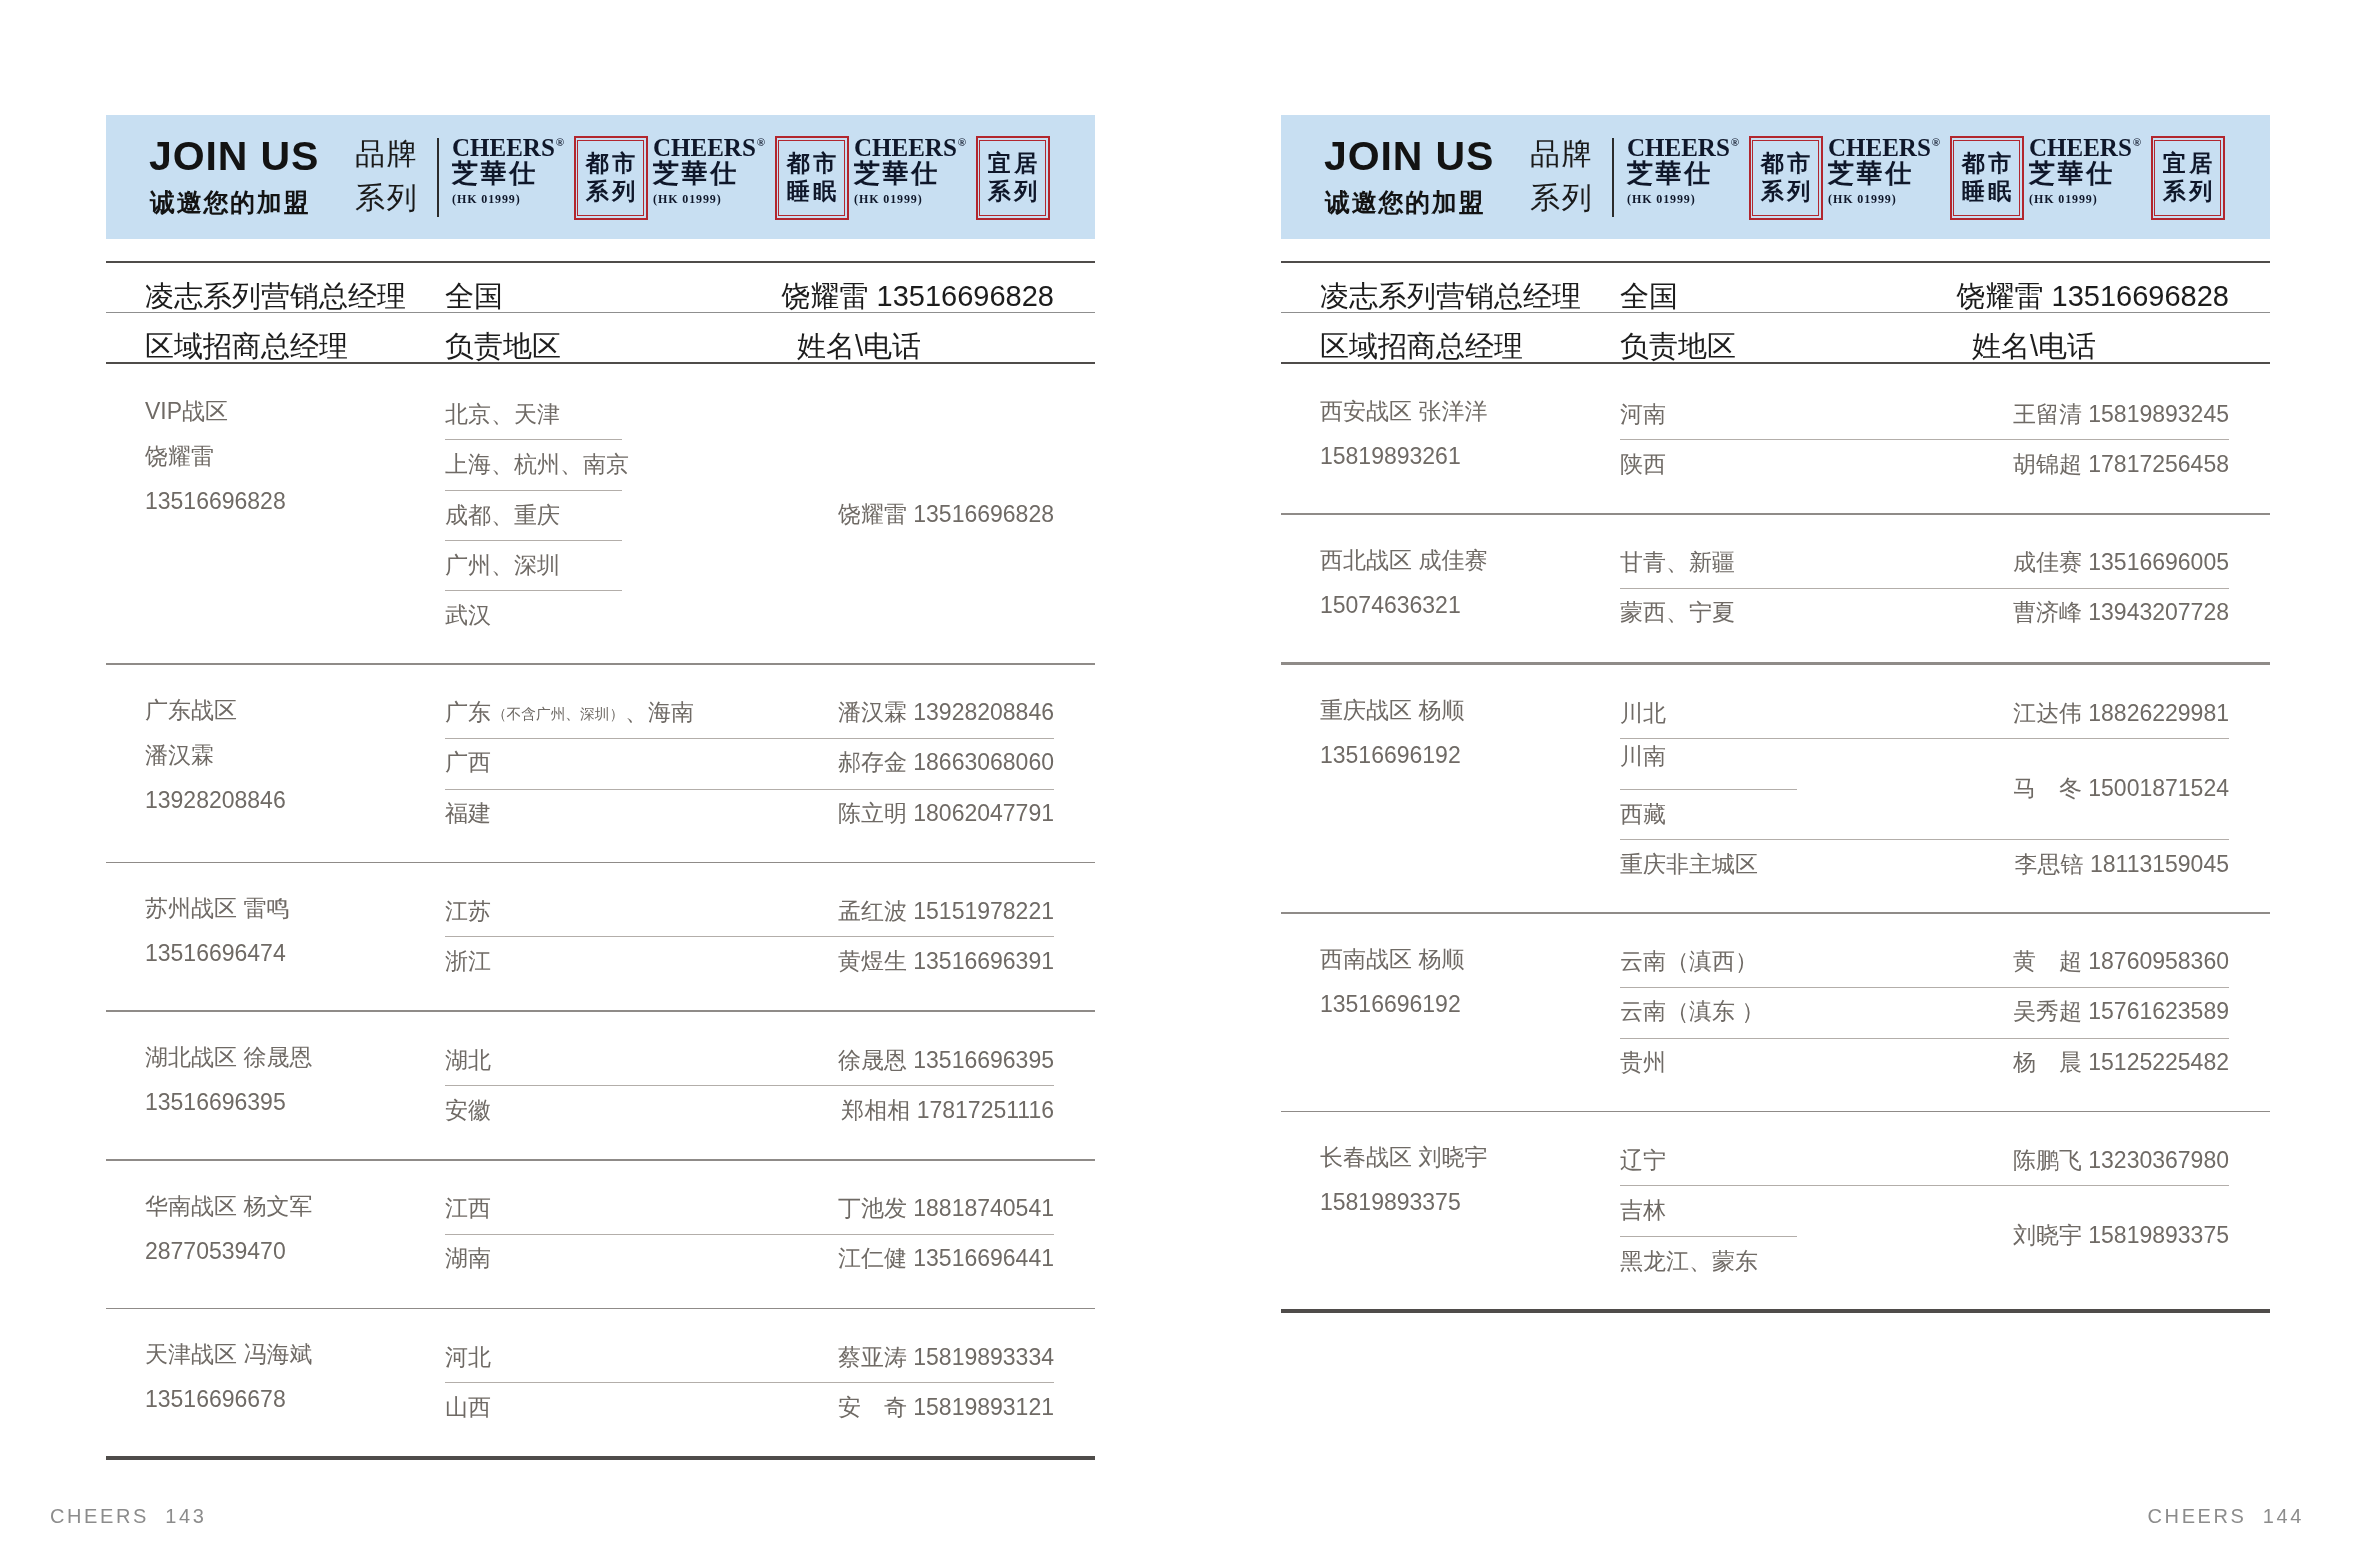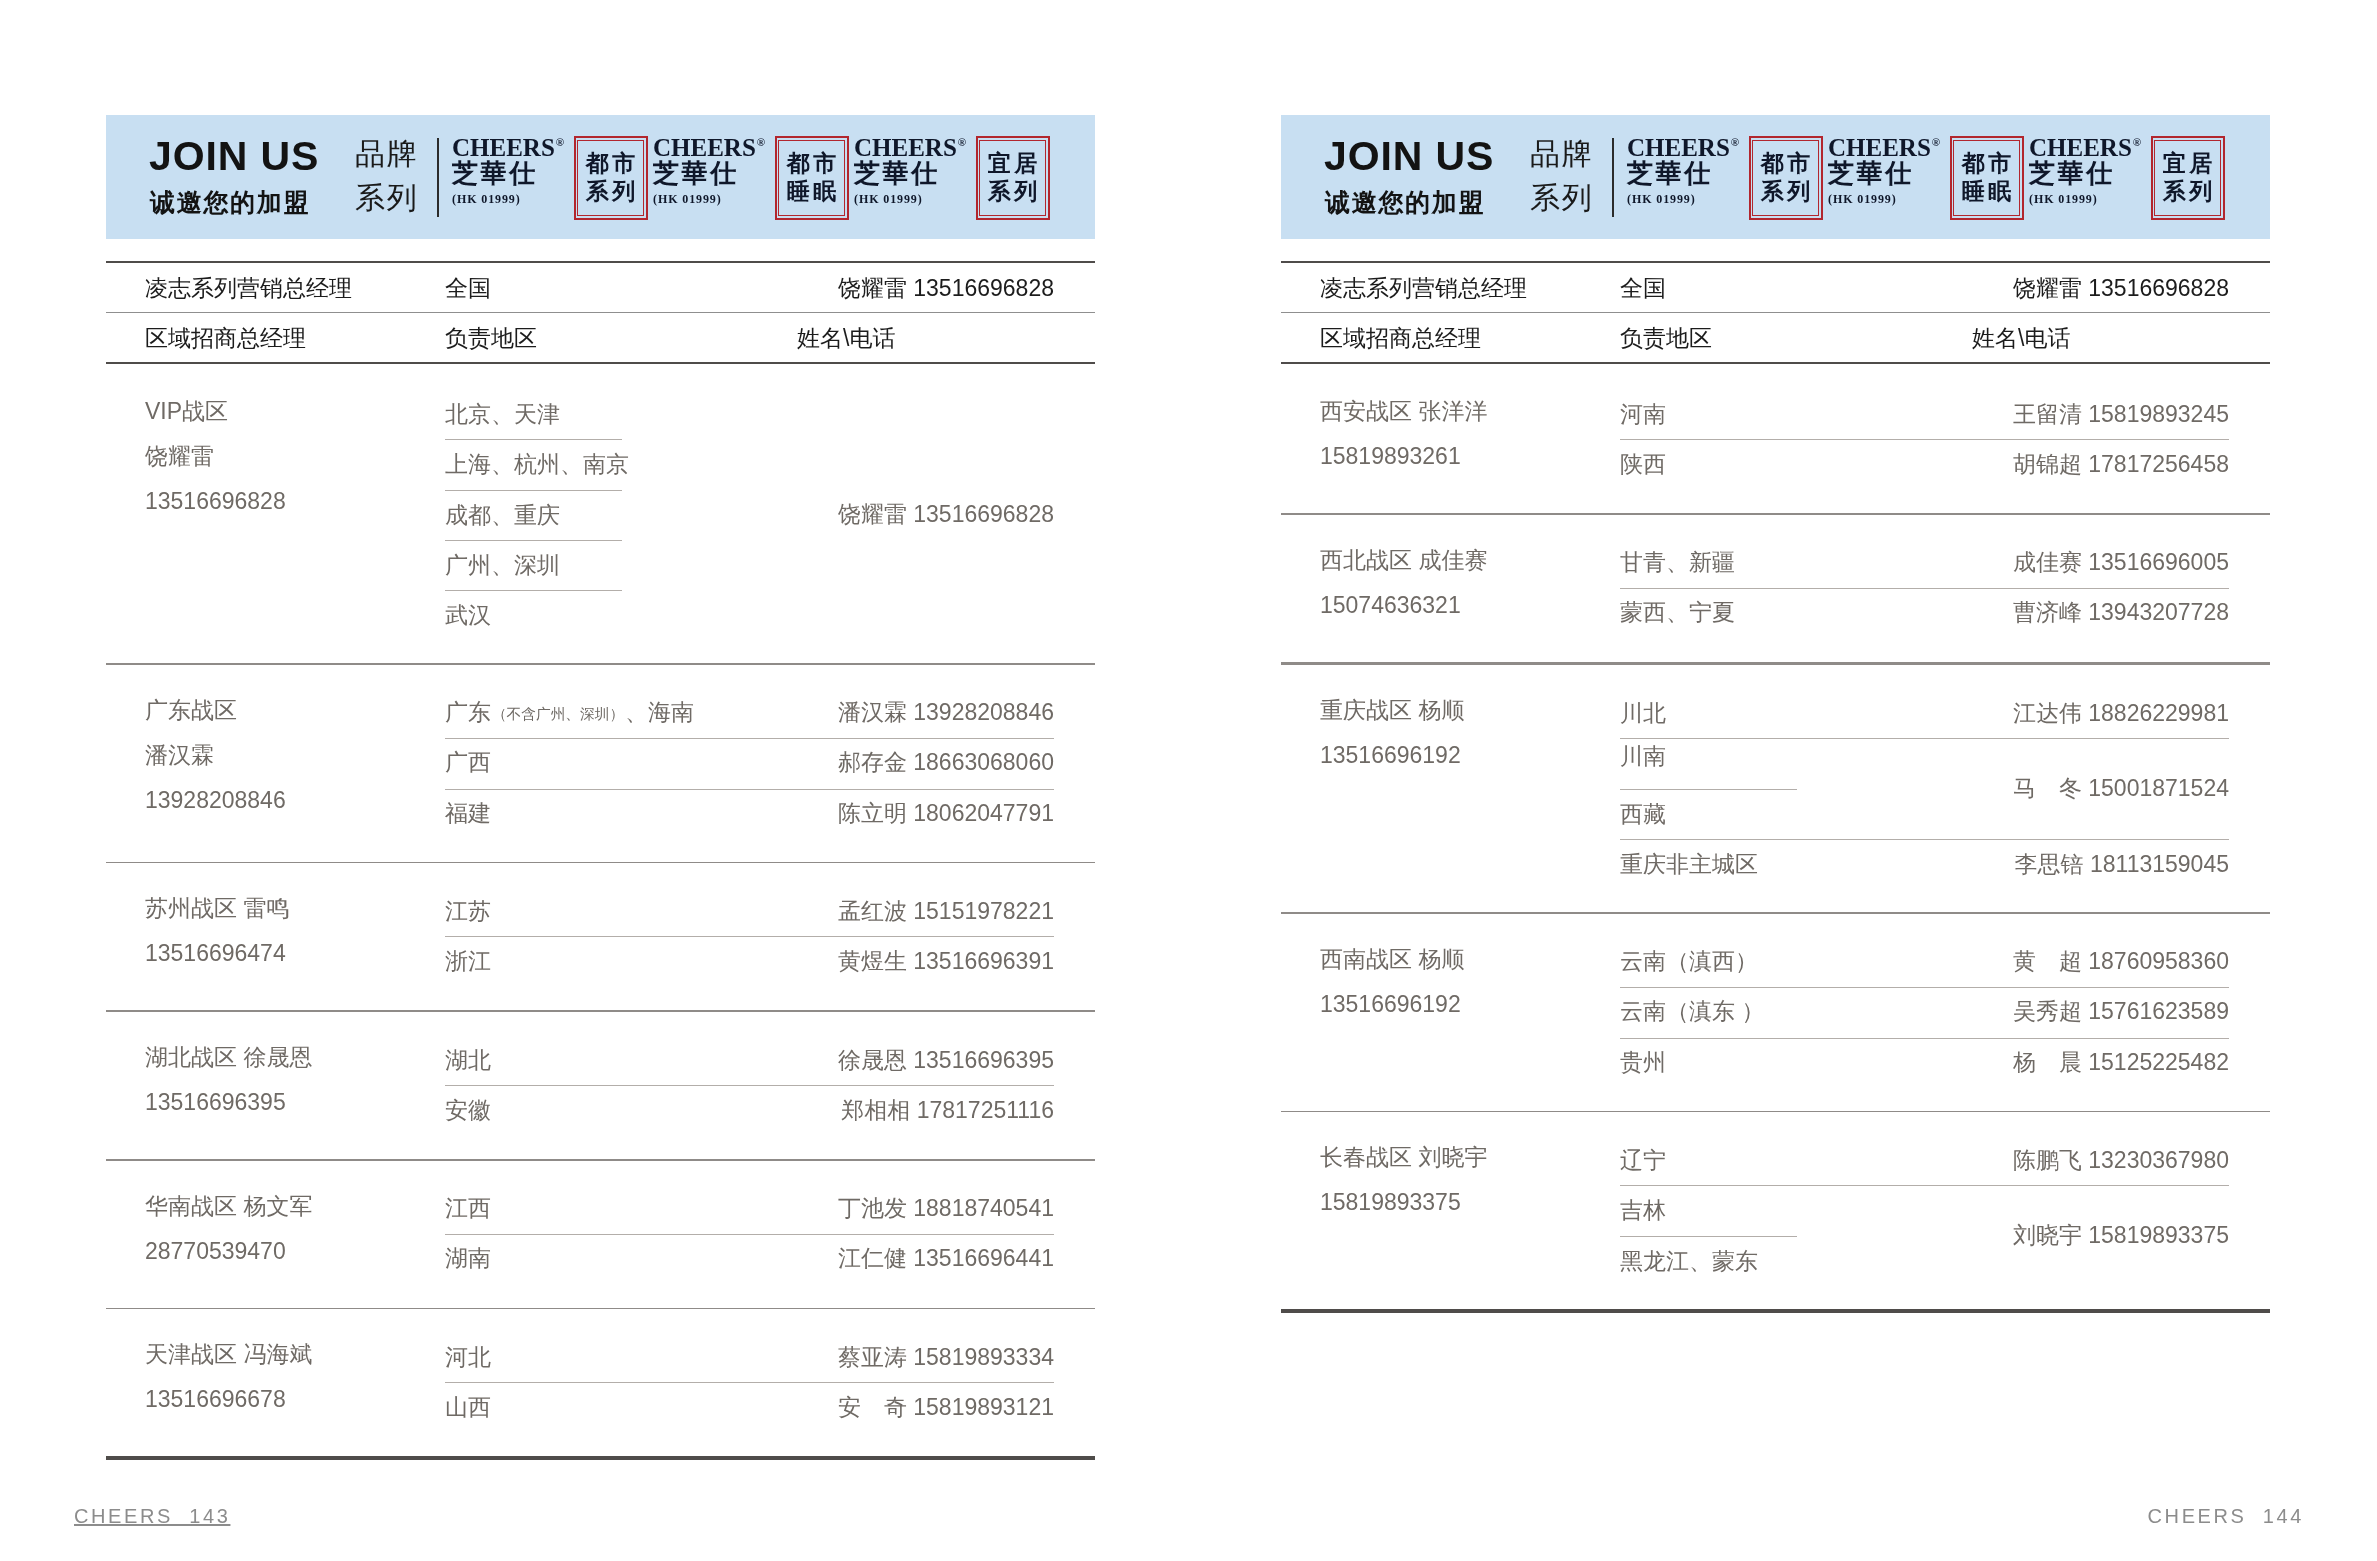--- a/index.html
+++ b/index.html
@@ -27,21 +27,21 @@
   .cn{font-size:26px;font-weight:bold;letter-spacing:2.6px;line-height:28.5px;}
   .hk{font-size:12px;font-weight:bold;letter-spacing:0.9px;margin-top:3.5px;}
   .sbox{width:74px;height:84px;border:2.6px solid #b2262e;position:relative;box-sizing:border-box;}
   .sbox-inner{position:absolute;inset:1.7px;border:0.9px solid #b2262e;display:flex;flex-direction:column;align-items:center;justify-content:center;}
   .sbox-line{font-size:23px;font-weight:bold;letter-spacing:3.5px;line-height:28.5px;padding-left:3.5px;}
 
   
   .thead{position:absolute;top:261px;left:0;width:100%;border-top:2.6px solid #4f4c4a;border-bottom:2.6px solid #4f4c4a;box-sizing:border-box;}
   .thead-row{position:relative;height:49px;}
   .thead-row.first{border-bottom:1.7px solid #8f8f8f;}
-  .th-cell{position:absolute;top:1px;height:100%;display:flex;align-items:center;font-size:23px;color:#1c1c1c;white-space:pre;}
+  .th-cell{position:absolute;top:9px;height:100%;display:flex;align-items:center;font-size:29px;color:#1c1c1c;white-space:pre;}
   .th-c1{left:39px;}
   .th-c2{left:339px;}
   .th-c3r{right:41px;}
   .th-c3l{left:691px;}
 
   
   .tbody{position:absolute;top:366px;left:0;width:100%;}
   .block{position:relative;}
   .block-sep{height:1.7px;background:#8f8b88;}
   .zone{position:absolute;left:39px;top:23px;}
@@ -50,21 +50,21 @@
   .region-small{font-size:14.7px;padding:0 0.9px;position:relative;top:1.7px;}
   .contact-cell{position:absolute;right:41px;display:flex;align-items:center;font-size:23px;color:#6f6a65;white-space:pre;}
   .divider{position:absolute;height:0.9px;background:#b3aeaa;}
   .divider.full{left:339px;right:41px;}
   .divider.short{left:339px;width:177px;}
   .divider.contact{right:41px;width:249px;}
   .bottom-border{height:3.5px;background:#4f4c4a;}
 
   
   .footer{position:absolute;top:1505px;font-size:20px;letter-spacing:2.6px;color:#8c8c8c;white-space:pre;}
-  .footer-left{left:74px;text-decoration:underline;}
+  .footer-left{left:50px;}
   .footer-right{right:73px;}
 </style>
 </head>
 <body>
 
 <div id="pages">
     <div class="page page0">
       <div class="band">
         <div class="joinus">JOIN US</div>
         <div class="tagline">诚邀您的加盟</div>

